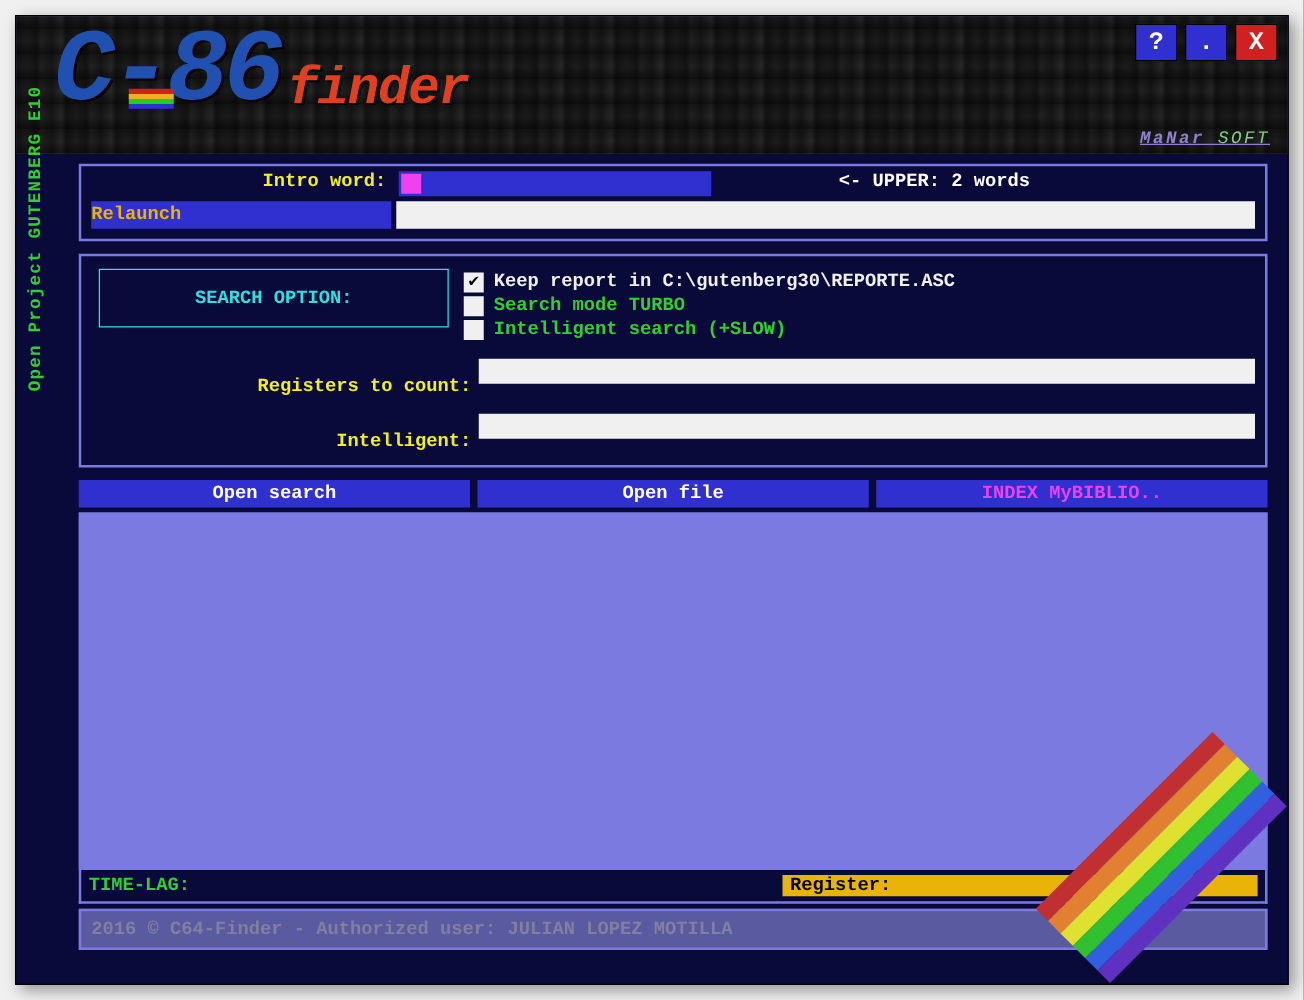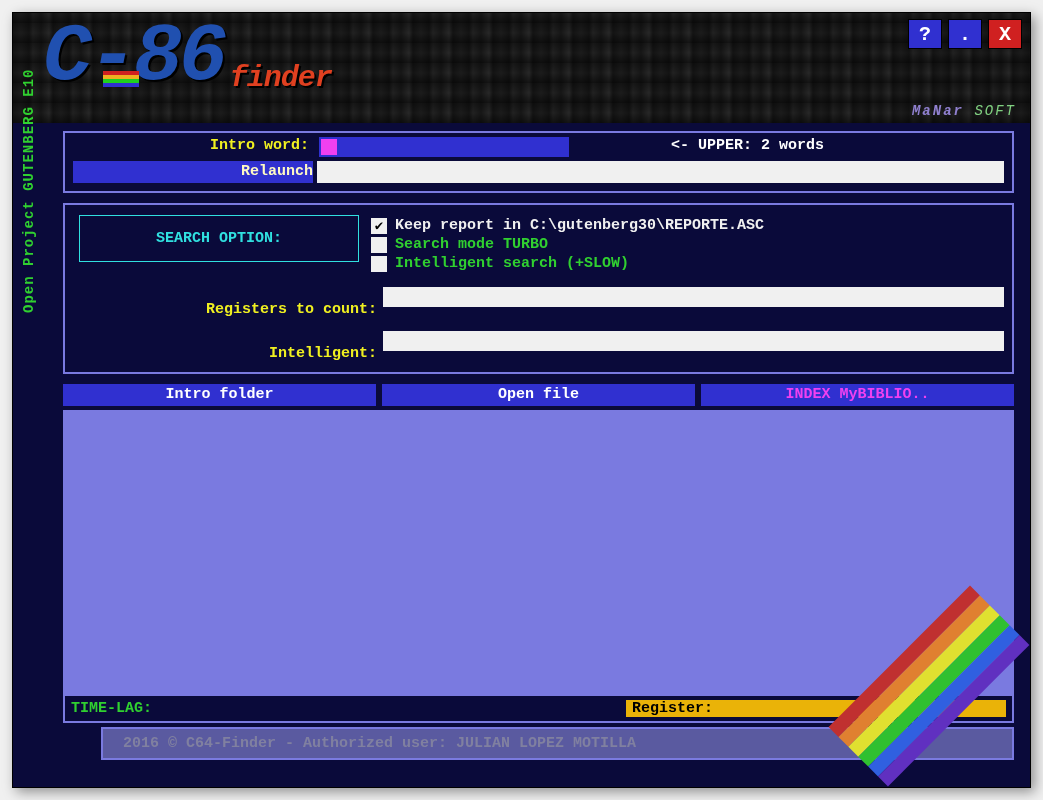--- a/index.html
+++ b/index.html
@@ -73,37 +73,38 @@
     top: 48px;
     width: 36px;
     height: 16px;
     background: linear-gradient(180deg,
       #d02020 0%, #d02020 25%,
       #f0b020 25%, #f0b020 50%,
       #20d020 50%, #20d020 75%,
       #3030d0 75%, #3030d0 100%);
   }
   .logo-finder {
-    font-size: 30px;
+    font-size: 42px;
     font-style: italic;
     font-weight: 900;
     color: #e04020;
     margin-left: 6px;
     margin-bottom: -2px;
     letter-spacing: -1px;
     text-shadow: 2px 2px 0 #000;
   }
   .vendor {
     position: absolute;
     right: 14px;
     bottom: 4px;
     font-size: 14px;
     letter-spacing: 2px;
     color: #9080d0;
     font-style: italic;
+    text-decoration: underline;
   }
   .vendor .soft { color: #80d080; font-weight: normal; }
 
   .content {
     padding: 8px 16px 4px 50px;
     color: #fff;
     font-size: 15px;
   }
   .panel {
     border: 2px solid #7a7ae0;
@@ -138,22 +139,22 @@
   .relaunch-row {
     display: flex;
     align-items: center;
     gap: 4px;
     margin-top: 4px;
   }
   .relaunch-btn {
     flex: 0 0 240px;
     height: 22px;
     background: #3030d0;
-    color: #fef9c3;
-    text-align: right;
+    color: #eab308;
+    text-align: left;
     line-height: 22px;
     cursor: pointer;
   }
   .long-input {
     flex: 1;
     height: 22px;
     background: #f0f0f0;
   }
 
   .search-panel .search-top { display: flex; align-items: flex-start; gap: 12px; }
@@ -200,25 +201,24 @@
     display: flex;
     border: 2px solid #7a7ae0;
     border-top: none;
     padding: 4px 6px;
     background: #0a0a3a;
   }
   .status-left { color: #30d030; flex: 1; }
   .status-right { color: #000; background: #eab308; padding: 0 6px; flex: 0 0 380px; }
   .footer {
     border: 2px solid #7a7ae0;
-    padding: 6px 20px;
+    padding: 6px 8px;
     color: #8080a0;
     background: #5a5aa0;
     margin-top: 4px;
-    margin-left: 38px;
   }
 
   .side-label {
     position: absolute;
     left: 8px;
     top: 300px;
     transform: rotate(-90deg);
     transform-origin: left top;
     color: #30d030;
     font-size: 14px;
@@ -304,21 +304,21 @@
         <div class="field-input"></div>
       </div>
       <div class="field-row">
         <div class="field-label label-y">Intelligent:</div>
         <div class="field-input"></div>
       </div>
     </div>
 
     <div>
       <div class="tabs">
-        <div class="tab wht">Intro folder</div>
+        <div class="tab wht">Open search</div>
         <div class="tab wht">Open file</div>
         <div class="tab idx">INDEX MyBIBLIO..</div>
       </div>
       <div class="result-area"></div>
       <div class="status-row">
         <div class="status-left">TIME-LAG:</div>
         <div class="status-right">Register:</div>
       </div>
     </div>
 

